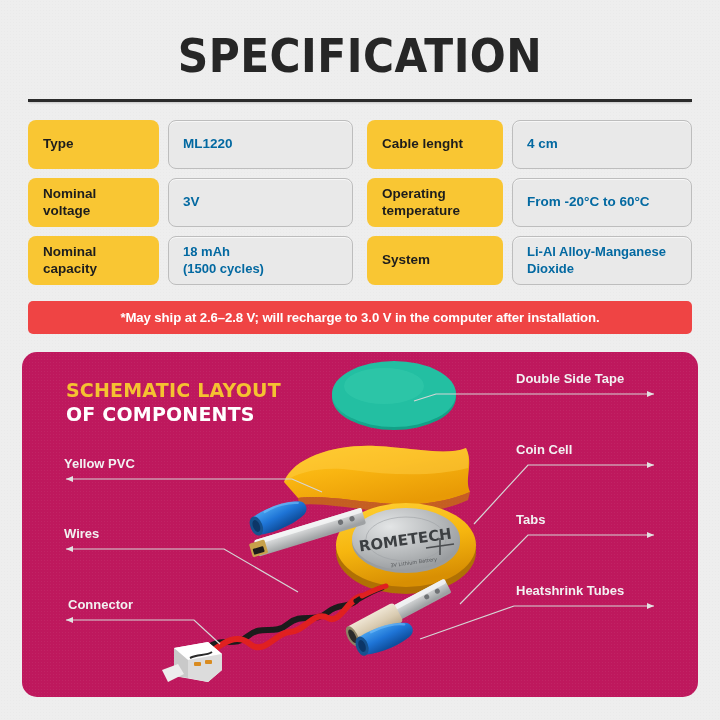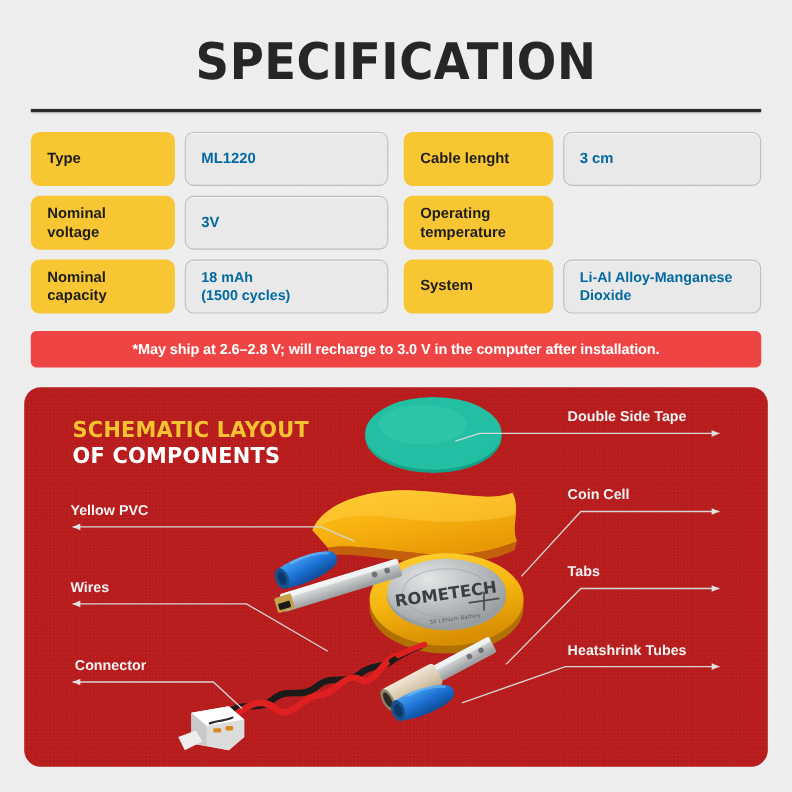--- a/index.html
+++ b/index.html
@@ -119,21 +119,21 @@
     letter-spacing: -0.1px;
   }
 
   
   .panel {
     position: absolute;
     left: 22px;
     top: 352px;
     width: 676px;
     height: 345px;
-    background: #b91c1c;
+    background: #be185d;
     border-radius: 15px;
     overflow: hidden;
   }
   .panel-noise {
     position: absolute; inset: 0; pointer-events: none; opacity: .55;
     background-image:
       radial-gradient(rgba(255,255,255,.10) 0.5px, transparent 0.6px),
       radial-gradient(rgba(0,0,0,.35) 0.5px, transparent 0.6px);
     background-size: 3px 3px, 4px 4px;
     background-position: 0 0, 1px 2px;
@@ -194,25 +194,26 @@
         <div class="spec-key" style="white-space:pre-line">Nominal
 capacity</div>
         <div class="spec-val" style="white-space:pre-line;font-size:13px">18 mAh
 (1500 cycles)</div>
       </div>
     </div>
 
     <div class="spec-col col-right">
       <div class="spec-row">
         <div class="spec-key">Cable lenght</div>
-        <div class="spec-val">3 cm</div>
+        <div class="spec-val">4 cm</div>
       </div>
       <div class="spec-row">
         <div class="spec-key" style="white-space:pre-line">Operating
 temperature</div>
+        <div class="spec-val">From -20°C to 60°C</div>
       </div>
       <div class="spec-row">
         <div class="spec-key">System</div>
         <div class="spec-val" style="font-size:13px;line-height:1.3;padding-right:23px">Li-Al Alloy-Manganese Dioxide</div>
       </div>
     </div>
 
   </div>
 
   <div class="warning">*May ship at 2.6–2.8 V; will recharge to 3.0 V in the computer after installation.</div>

